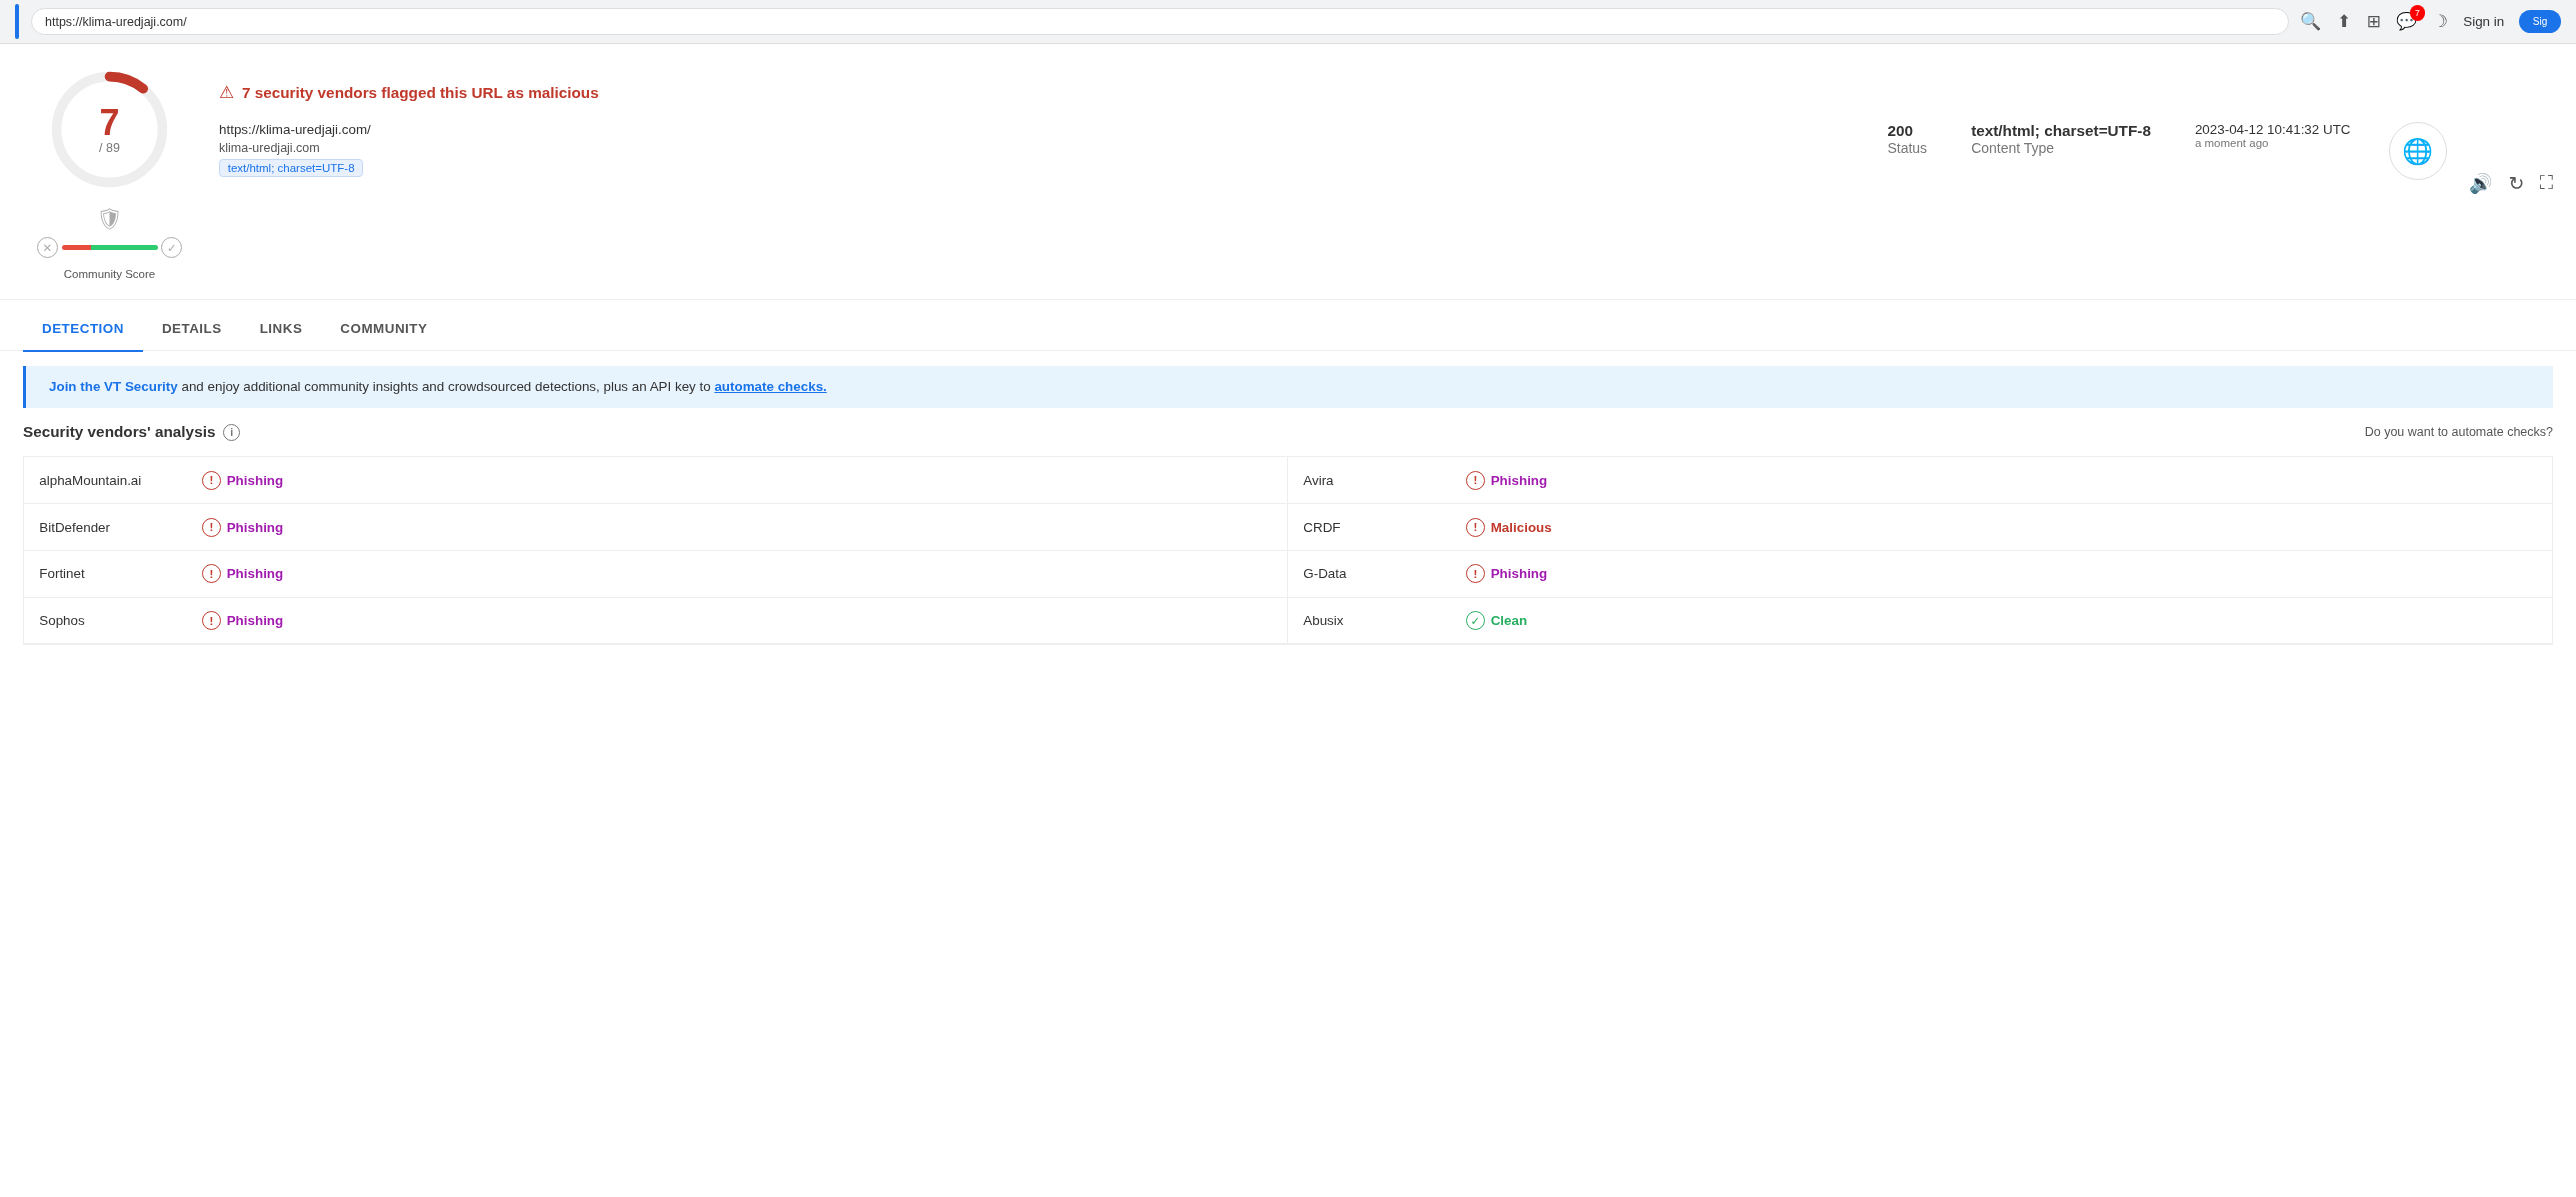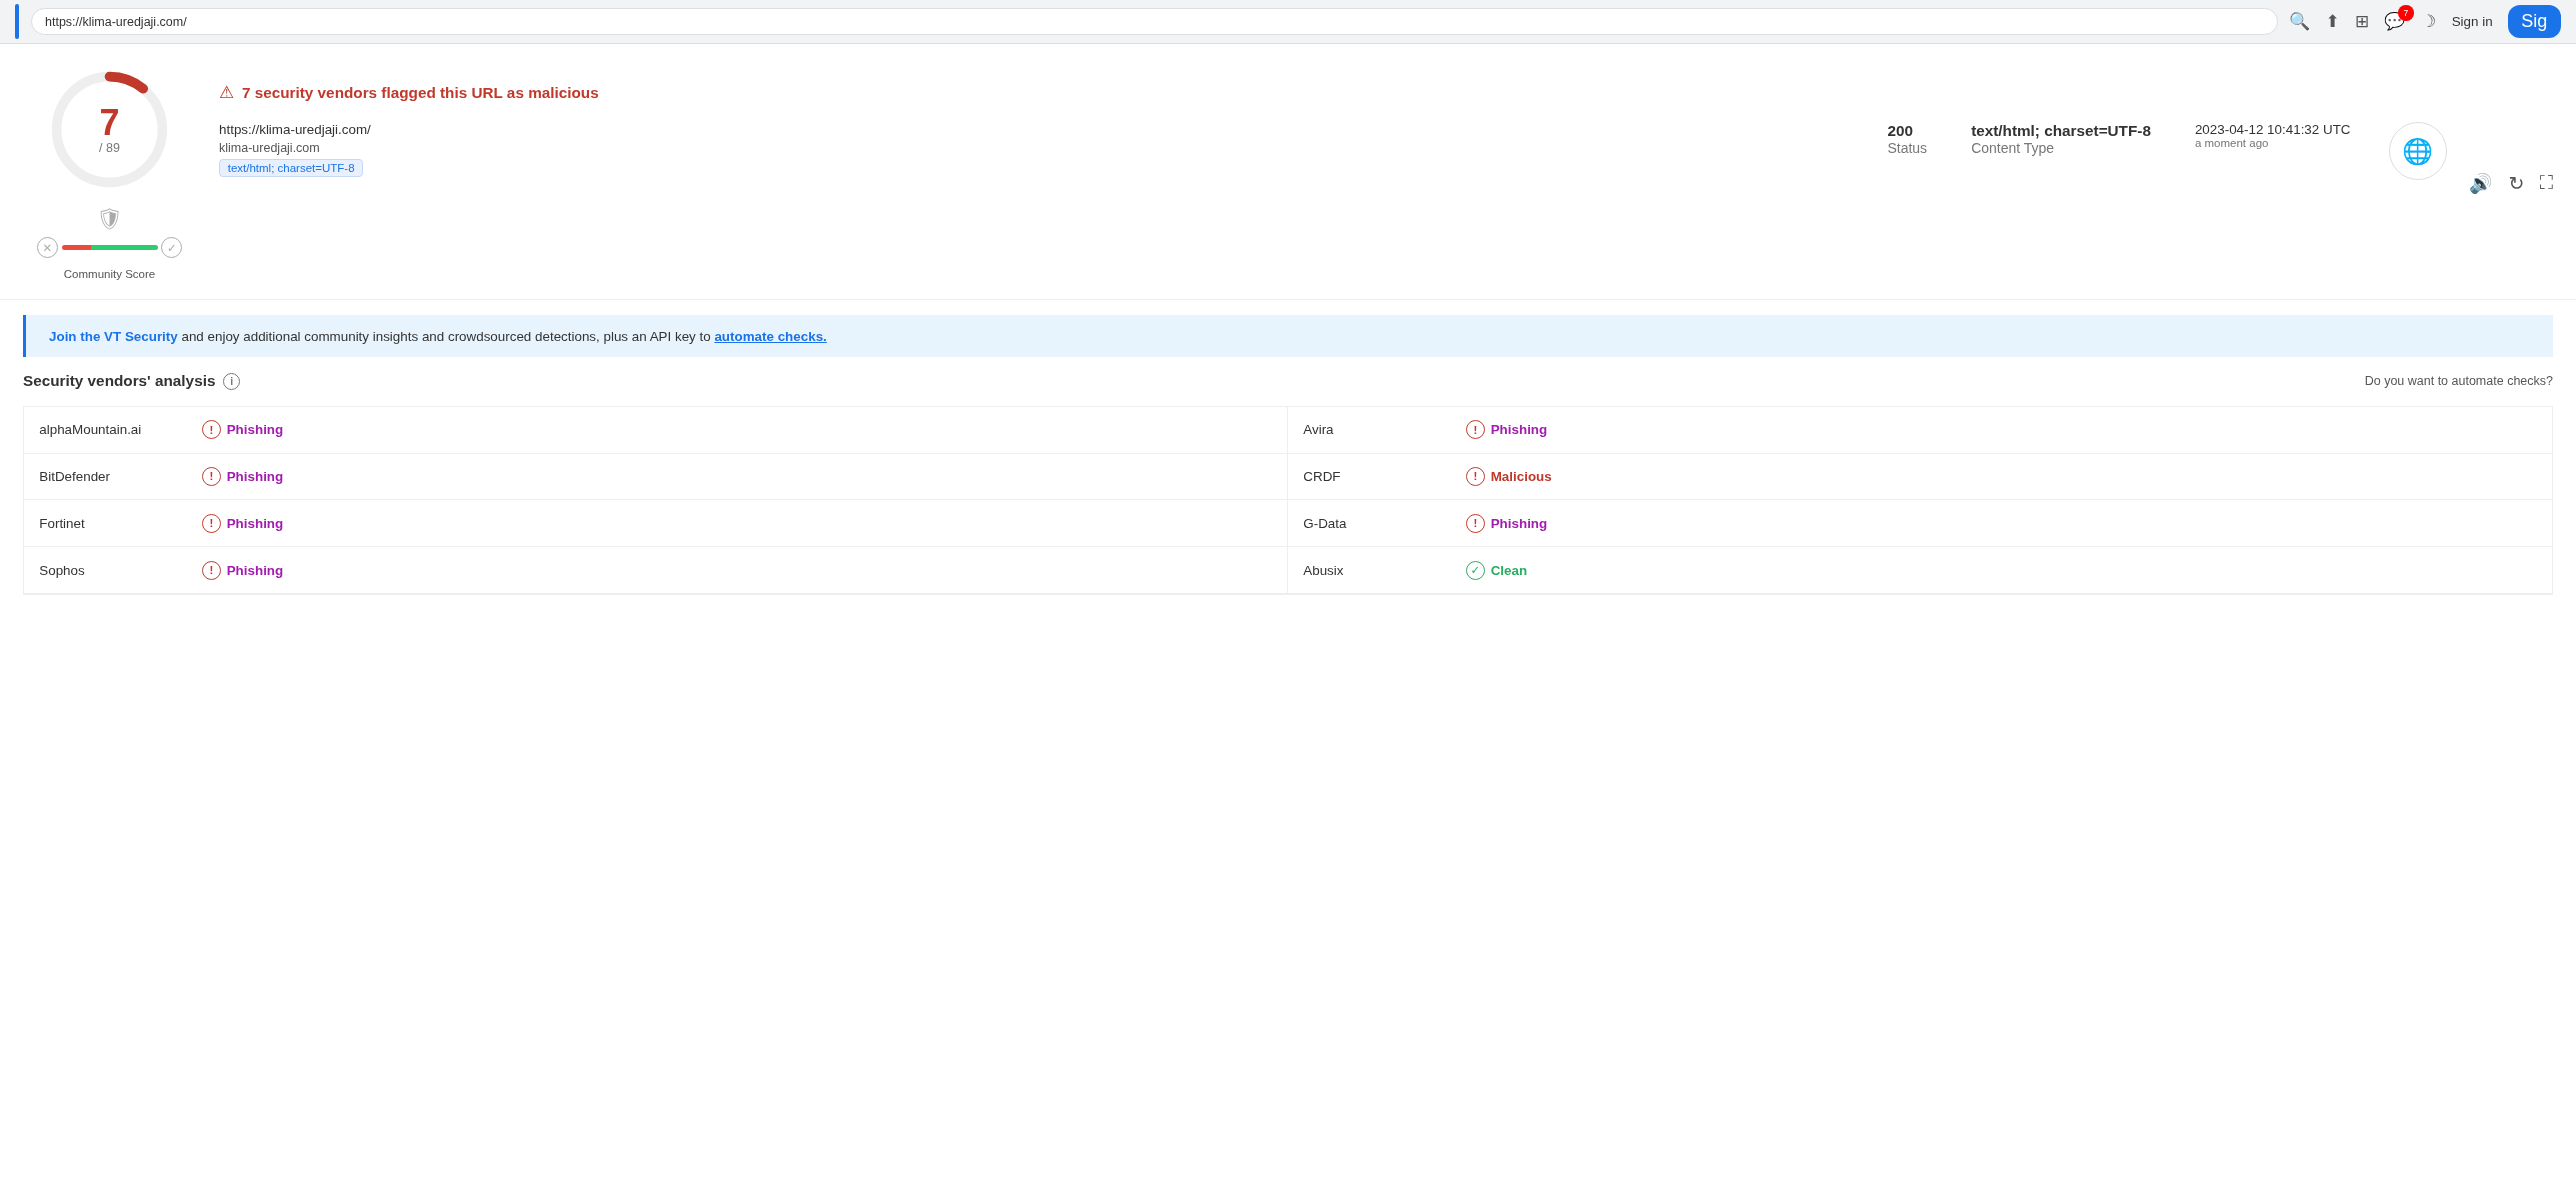--- a/index.html
+++ b/index.html
@@ -55,21 +55,21 @@
       display: flex;
       align-items: center;
       justify-content: center;
     }
     .sign-in-btn {
       background: #1a73e8;
       color: white;
       border: none;
       border-radius: 12px;
       padding: 5.8px 13.4px;
-      font-size: 18px;
+      font-size: 10px;
       cursor: pointer;
     }
 
     
     .main-container {
       background: white;
       min-height: calc(100vh - 44px);
     }
 
     
@@ -483,20 +483,26 @@
       </div>
     </div>
 
     <div class="top-right-icons">
       <span>🔊</span>
       <span>↻</span>
       <span>⛶</span>
     </div>
   </div>
 
+  <div class="tabs-bar">
+    <div class="tab active">DETECTION</div>
+    <div class="tab">DETAILS</div>
+    <div class="tab">LINKS</div>
+    <div class="tab">COMMUNITY</div>
+  </div>
 
   <div class="community-banner">
     <a href="#">Join the VT Security</a><span> and enjoy additional community insights and crowdsourced detections, plus an API key to </span><a href="#" class="underline">automate checks.</a>
   </div>
 
   <div class="vendors-section">
     <div class="vendors-header">
       <div class="vendors-title">
         <span>Security vendors' analysis</span>
         <div class="info-circle">i</div>

